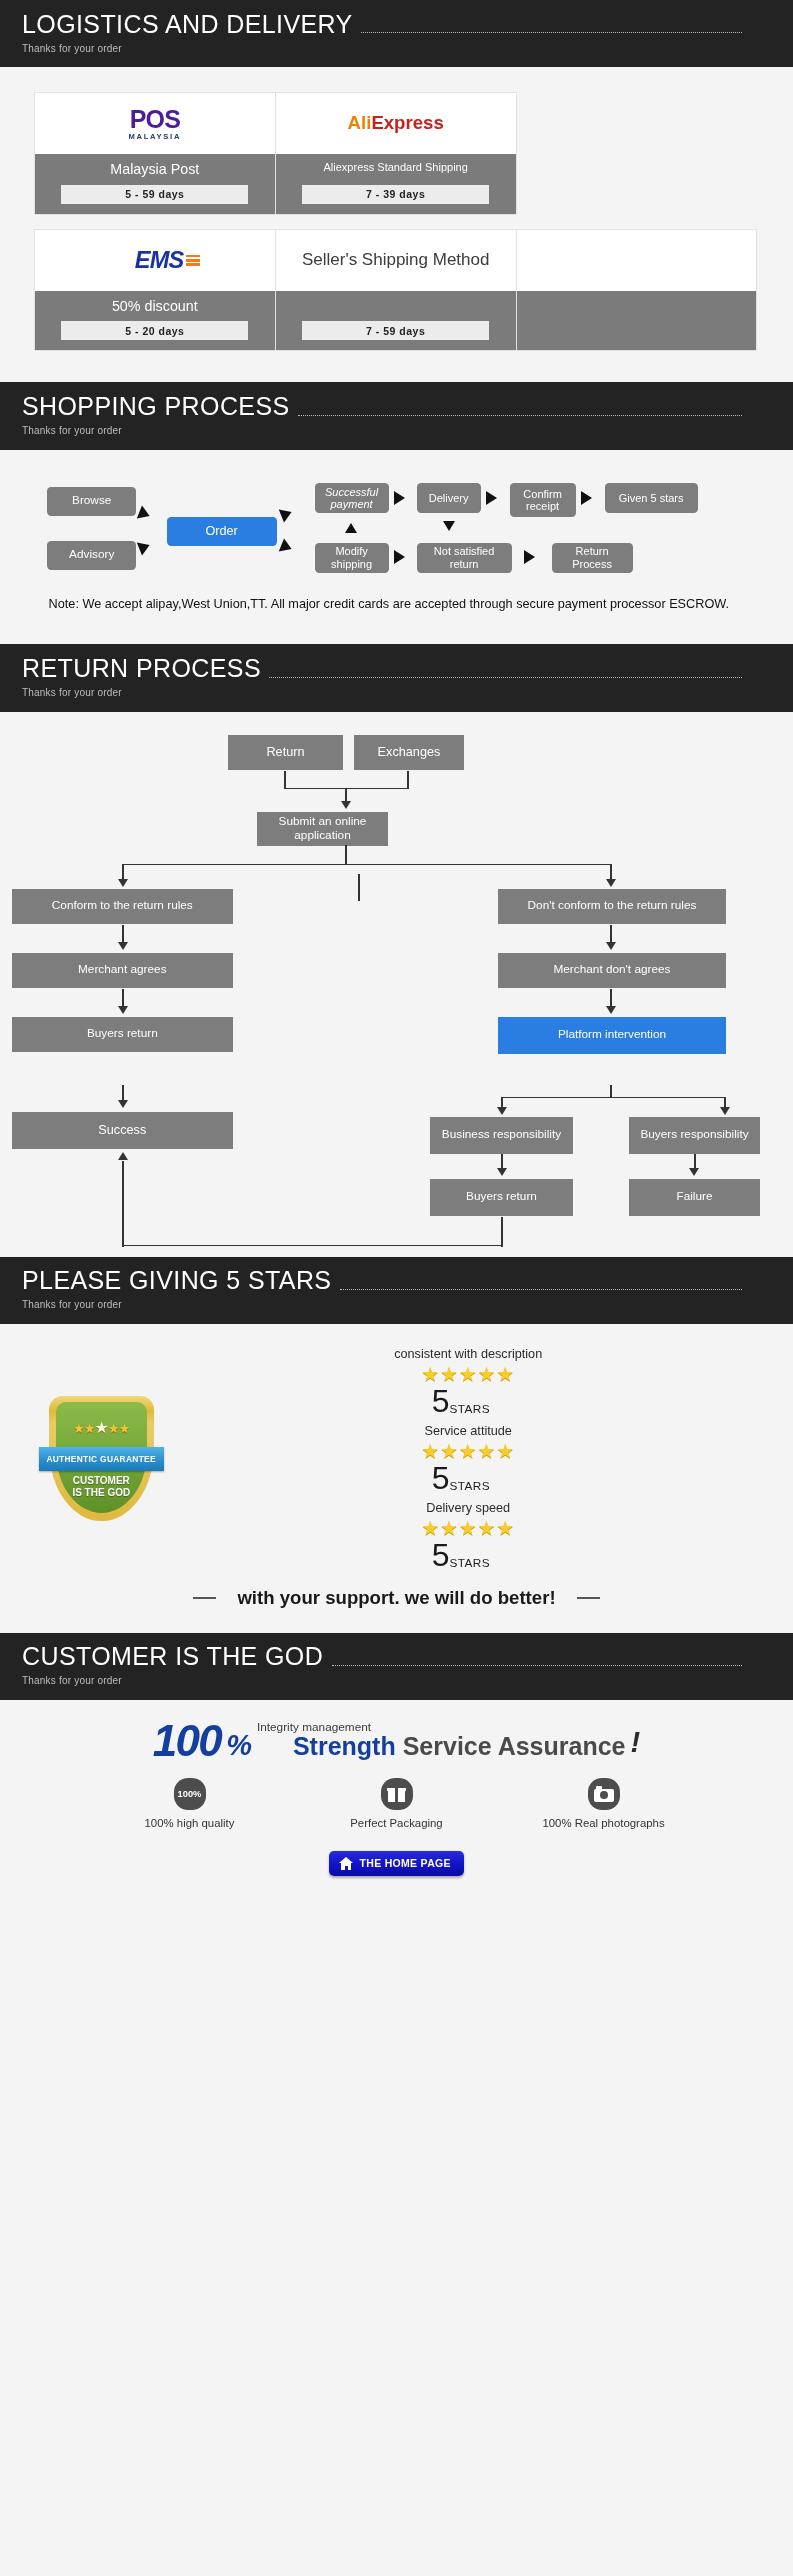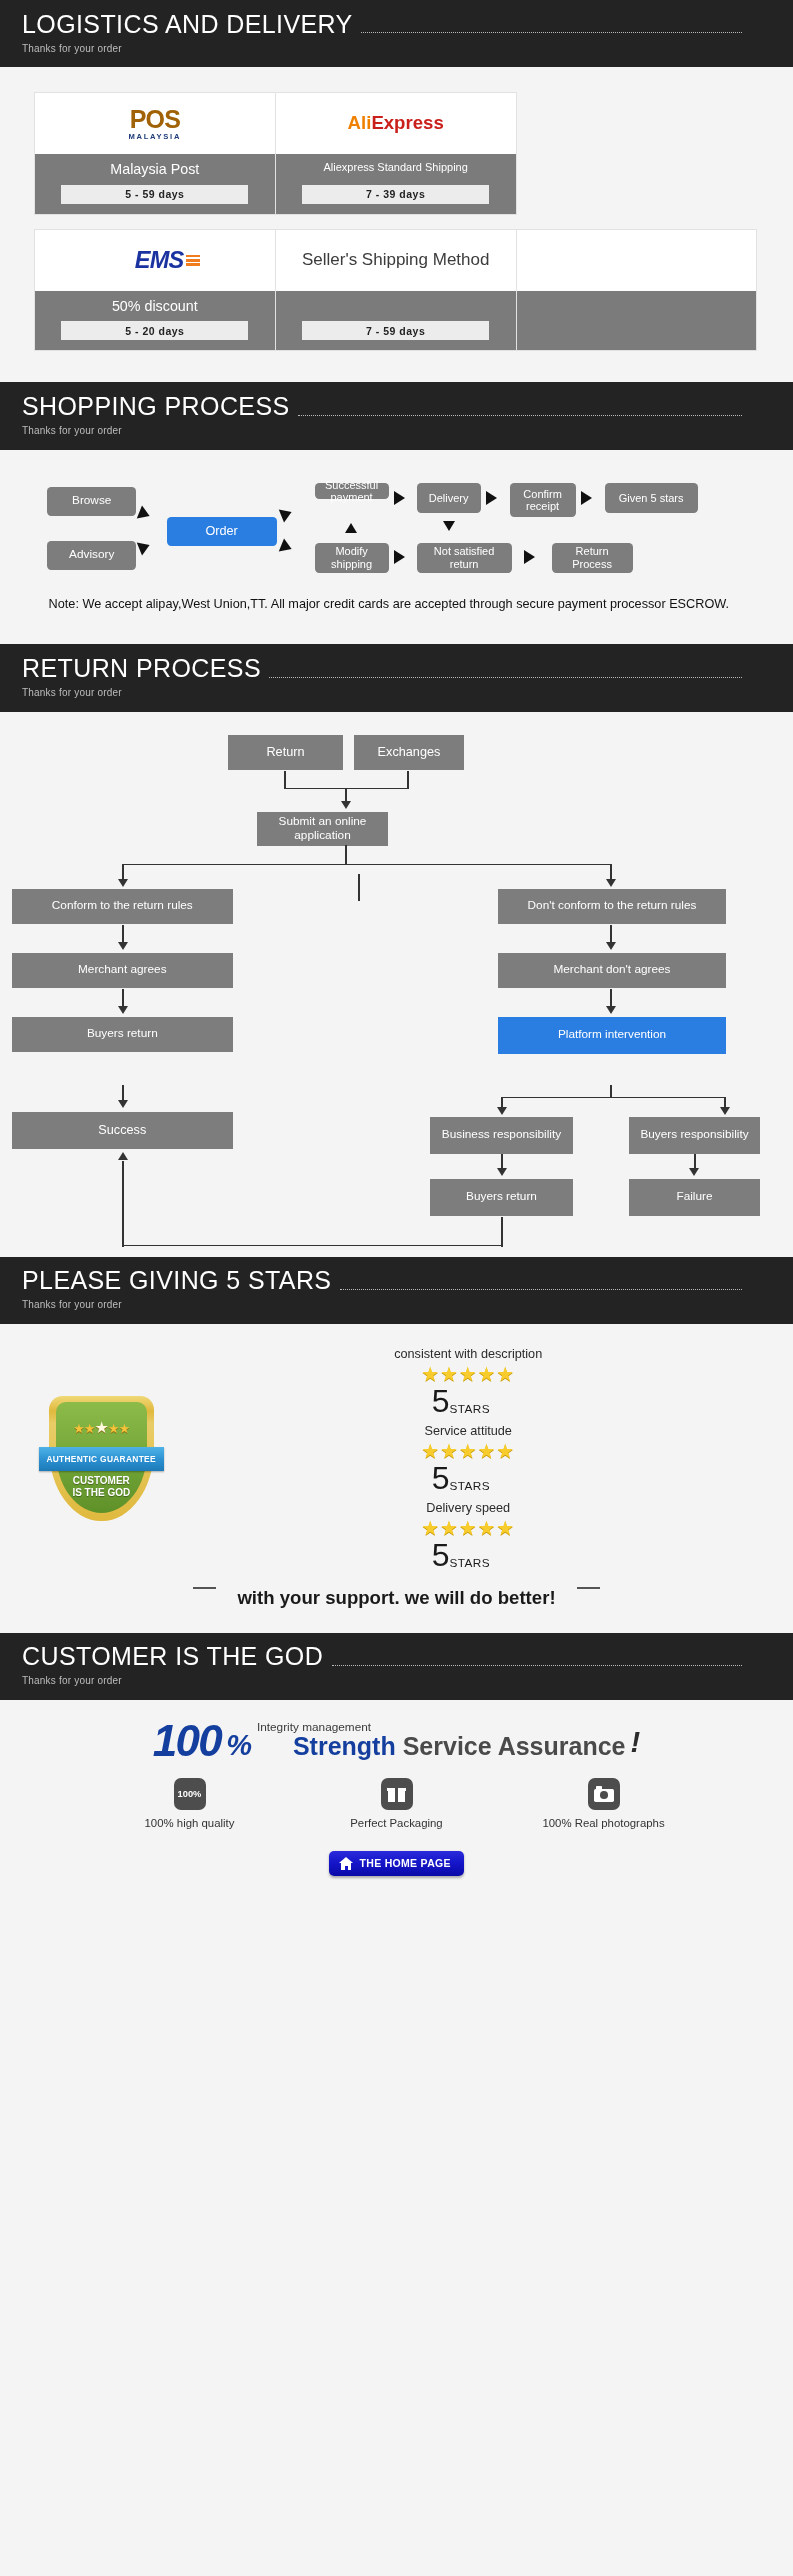--- a/index.html
+++ b/index.html
@@ -93,21 +93,21 @@
   .ship-cell.empty .ship-logo { background:#fff; }
   .ship-cell.empty .ship-info { background:#7b7b7b; }
   .ship-cell.plain .ship-logo {
     font-size:17px; color:#3c3c3c; text-align:center; line-height:1.15;
     padding:0 6.8px;
   }
 
   
   .logo-pos { text-align:center; line-height:1; }
   .logo-pos .pos-main {
-    font-size:25px; font-weight:bold; color:#a16207; letter-spacing:-0.8px;
+    font-size:25px; font-weight:bold; color:#4c1d95; letter-spacing:-0.8px;
     font-family:"Liberation Sans", sans-serif;
   }
   .logo-pos .pos-sub { font-size:7.6px; font-weight:bold; color:#1f3d7a; letter-spacing:1.7px; margin-top:0.8px; }
   .logo-ali { font-size:18.6px; font-weight:bold; line-height:1; }
   .logo-ali .ali { color:#f08000; }
   .logo-ali .xp { color:#c9201c; }
   .logo-dhl {
     font-size:23px; font-weight:bold; font-style:italic; color:#d40511;
     letter-spacing:-0.8px; font-family:"Liberation Sans", sans-serif;
   }
@@ -233,21 +233,21 @@
   .rate-row {
     display:flex; align-items:center; justify-content:flex-end;
     margin:8.4px 0; gap:3px;flex-direction:column;
   }
   .rate-label { font-size:12.7px; color:#2b2b2b; text-align:right; }
   .rate-stars { color:#f7cc2c; font-size:20px; letter-spacing:0.8px; line-height:1; text-shadow:0 0.8px 0 #c79a08; }
   .rate-num { font-size:32px; color:#1a1a1a; line-height:0.9; font-weight:400; }
   .rate-num-word { font-size:11.8px; color:#1a1a1a; letter-spacing:0.4px; }
   .rate-score { display:flex; align-items:flex-end; width:73px; }
   .support-line {
-    display:flex; justify-content:center;
+    display:flex; align-items:center; justify-content:center;
     gap:21px; padding:8.4px 0 18.6px 0;
   }
   .support-line .dash { width:23.6px; height:1.7px; background:#555; }
   .support-text { font-size:18.6px; font-weight:bold; color:#1a1a1a; }
 
   
   .final-sec { background:#f4f4f4; padding:22px 0 25px 0; }
   .hundred-row {
     display:flex; align-items:flex-end; justify-content:center; gap:5px;
     padding-bottom:18.6px;
@@ -258,21 +258,21 @@
   .hsmall { font-size:11.8px; color:#3b3b3b; margin-bottom:1.7px; }
   .hbig { font-size:25px; font-weight:bold; line-height:0.95;margin-left:36px; }
   .hbig .blue { color:#153f9e; }
   .hbig .gray { color:#4a4a4a; }
   .hexcl { font-size:29px; font-weight:bold; color:#2b2b2b; font-style:italic; }
 
   .promise-row { display:flex; justify-content:center; gap:47px; padding:0 34px; }
   .promise { width:160px; text-align:center; }
   .promise-icon {
     width:32px;height:32px;margin:0 auto 6.8px auto;background:#4d4d4d;
-    border-radius:7px; display:flex;align-items:center;justify-content:center;
+    border-radius:14px; display:flex;align-items:center;justify-content:center;
     color:#fff;font-size:9.3px;font-weight:bold;
   }
   .promise-label { font-size:11.4px; color:#333; }
   .gift-ic { position:relative; width:17px;height:17px; }
   .gift-ic .bx { position:absolute; left:0; top:5px; width:17px;height:11.8px;background:#fff; }
   .gift-ic .lid { position:absolute; left:-0.8px; top:2.5px; width:18.6px;height:3.4px;background:#fff; }
   .gift-ic .rb { position:absolute; left:6.8px; top:2.5px; width:3.4px;height:14.3px;background:#4d4d4d; }
   .cam-ic { position:relative; width:20px;height:15px; }
   .cam-ic .body { position:absolute; left:0;top:2.5px;width:20px;height:12.7px;background:#fff;border-radius:1.7px; }
   .cam-ic .lens { position:absolute; left:6.8px;top:5px;width:7.6px;height:7.6px;border-radius:50%;background:#4d4d4d; }
@@ -389,21 +389,21 @@
       <div class="box rounded" style="left:23.6px; top:64px; width:89px; height:29px; font-size:11.8px;">Advisory</div>
 
       <span class="arrow-r" style="left:115px; top:30px; transform:rotate(22deg);"></span>
       <span class="arrow-r" style="left:115px; top:63px; transform:rotate(-22deg);"></span>
 
       <div class="box rounded blue" style="left:143px; top:40px; width:110px; height:29px; font-size:12.7px;">Order</div>
 
       <span class="arrow-r" style="left:257px; top:30px; transform:rotate(-22deg);"></span>
       <span class="arrow-r" style="left:257px; top:63px; transform:rotate(22deg);"></span>
 
-      <div class="box rounded" style="left:291px; top:6.8px; width:74px; height:16px;">Successful payment</div>
+      <div class="box rounded" style="left:291px; top:6.8px; width:74px; height:30px;font-style:italic;">Successful payment</div>
       <div class="box rounded" style="left:291px; top:66px; width:74px; height:30px;">Modify shipping</div>
       <span class="arrow-up" style="left:321px; top:46px;"></span>
 
       <span class="arrow-r" style="left:370px; top:14.3px;"></span>
       <div class="box rounded" style="left:393px; top:6.8px; width:64px; height:30px;">Delivery</div>
 
       <span class="arrow-r" style="left:462px; top:14.3px;"></span>
       <div class="box rounded" style="left:486px; top:6.8px; width:66px; height:34px;">Confirm receipt</div>
 
       <span class="arrow-r" style="left:557px; top:14.3px;"></span>

